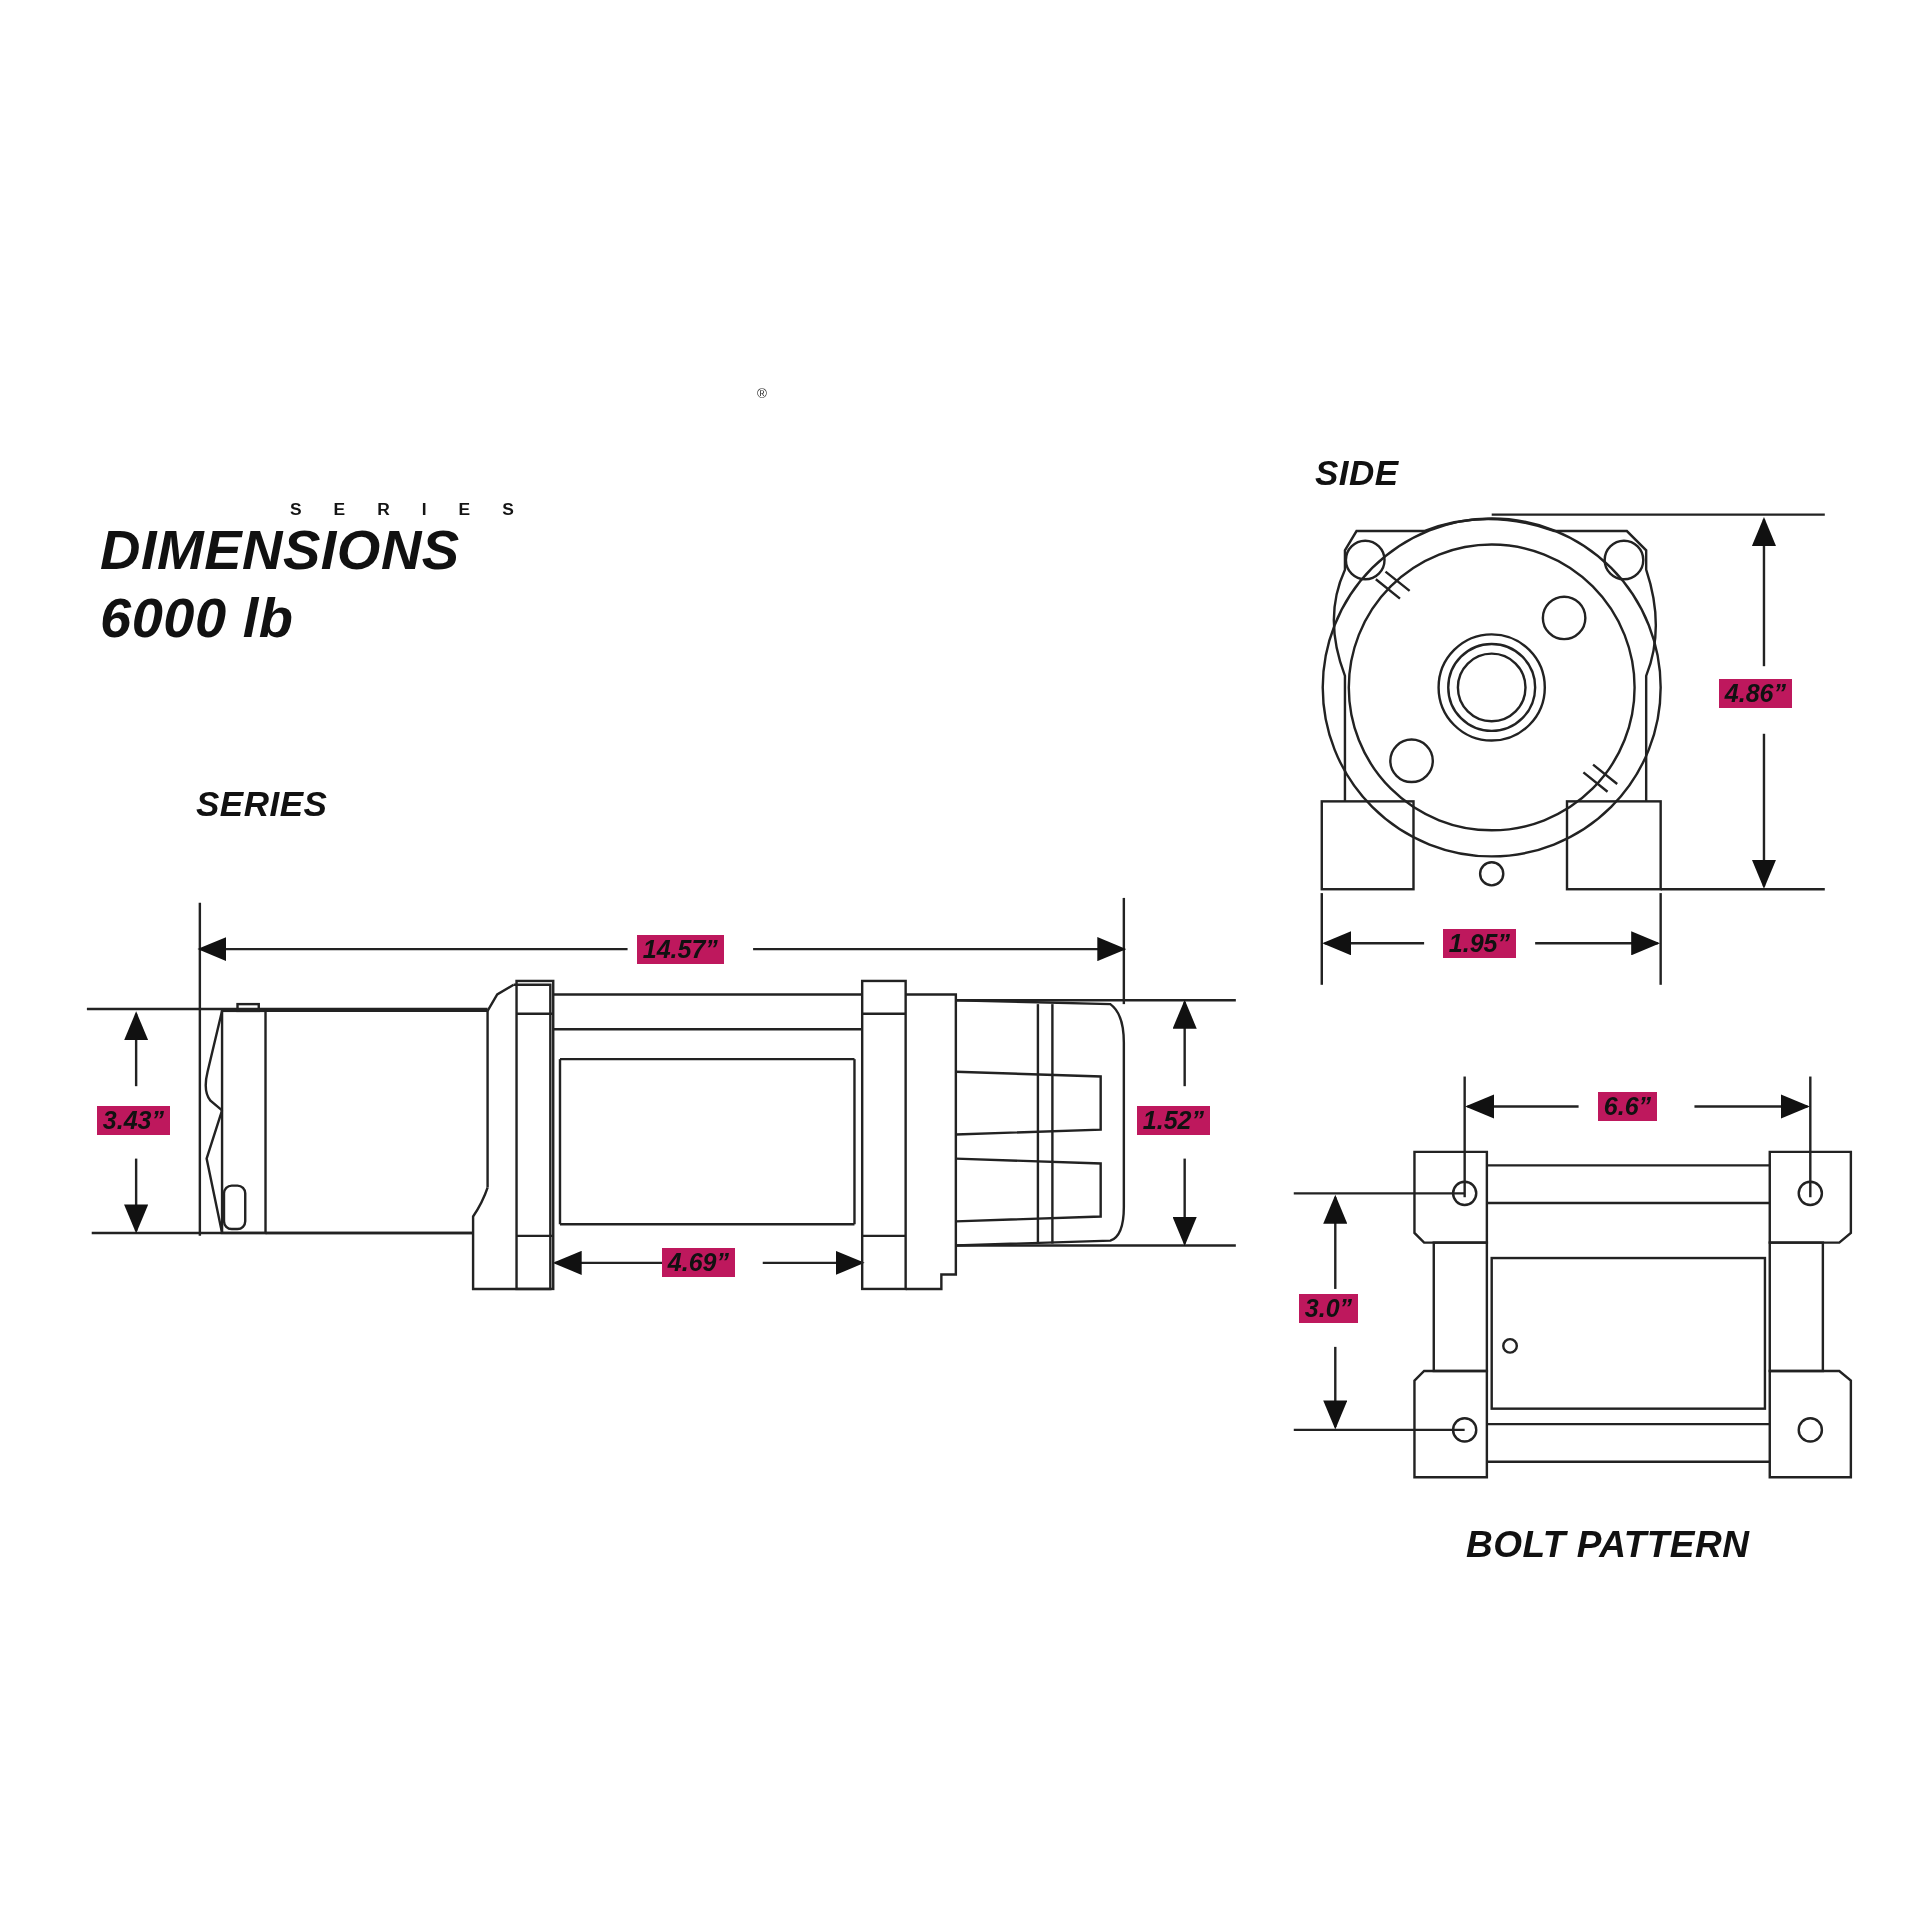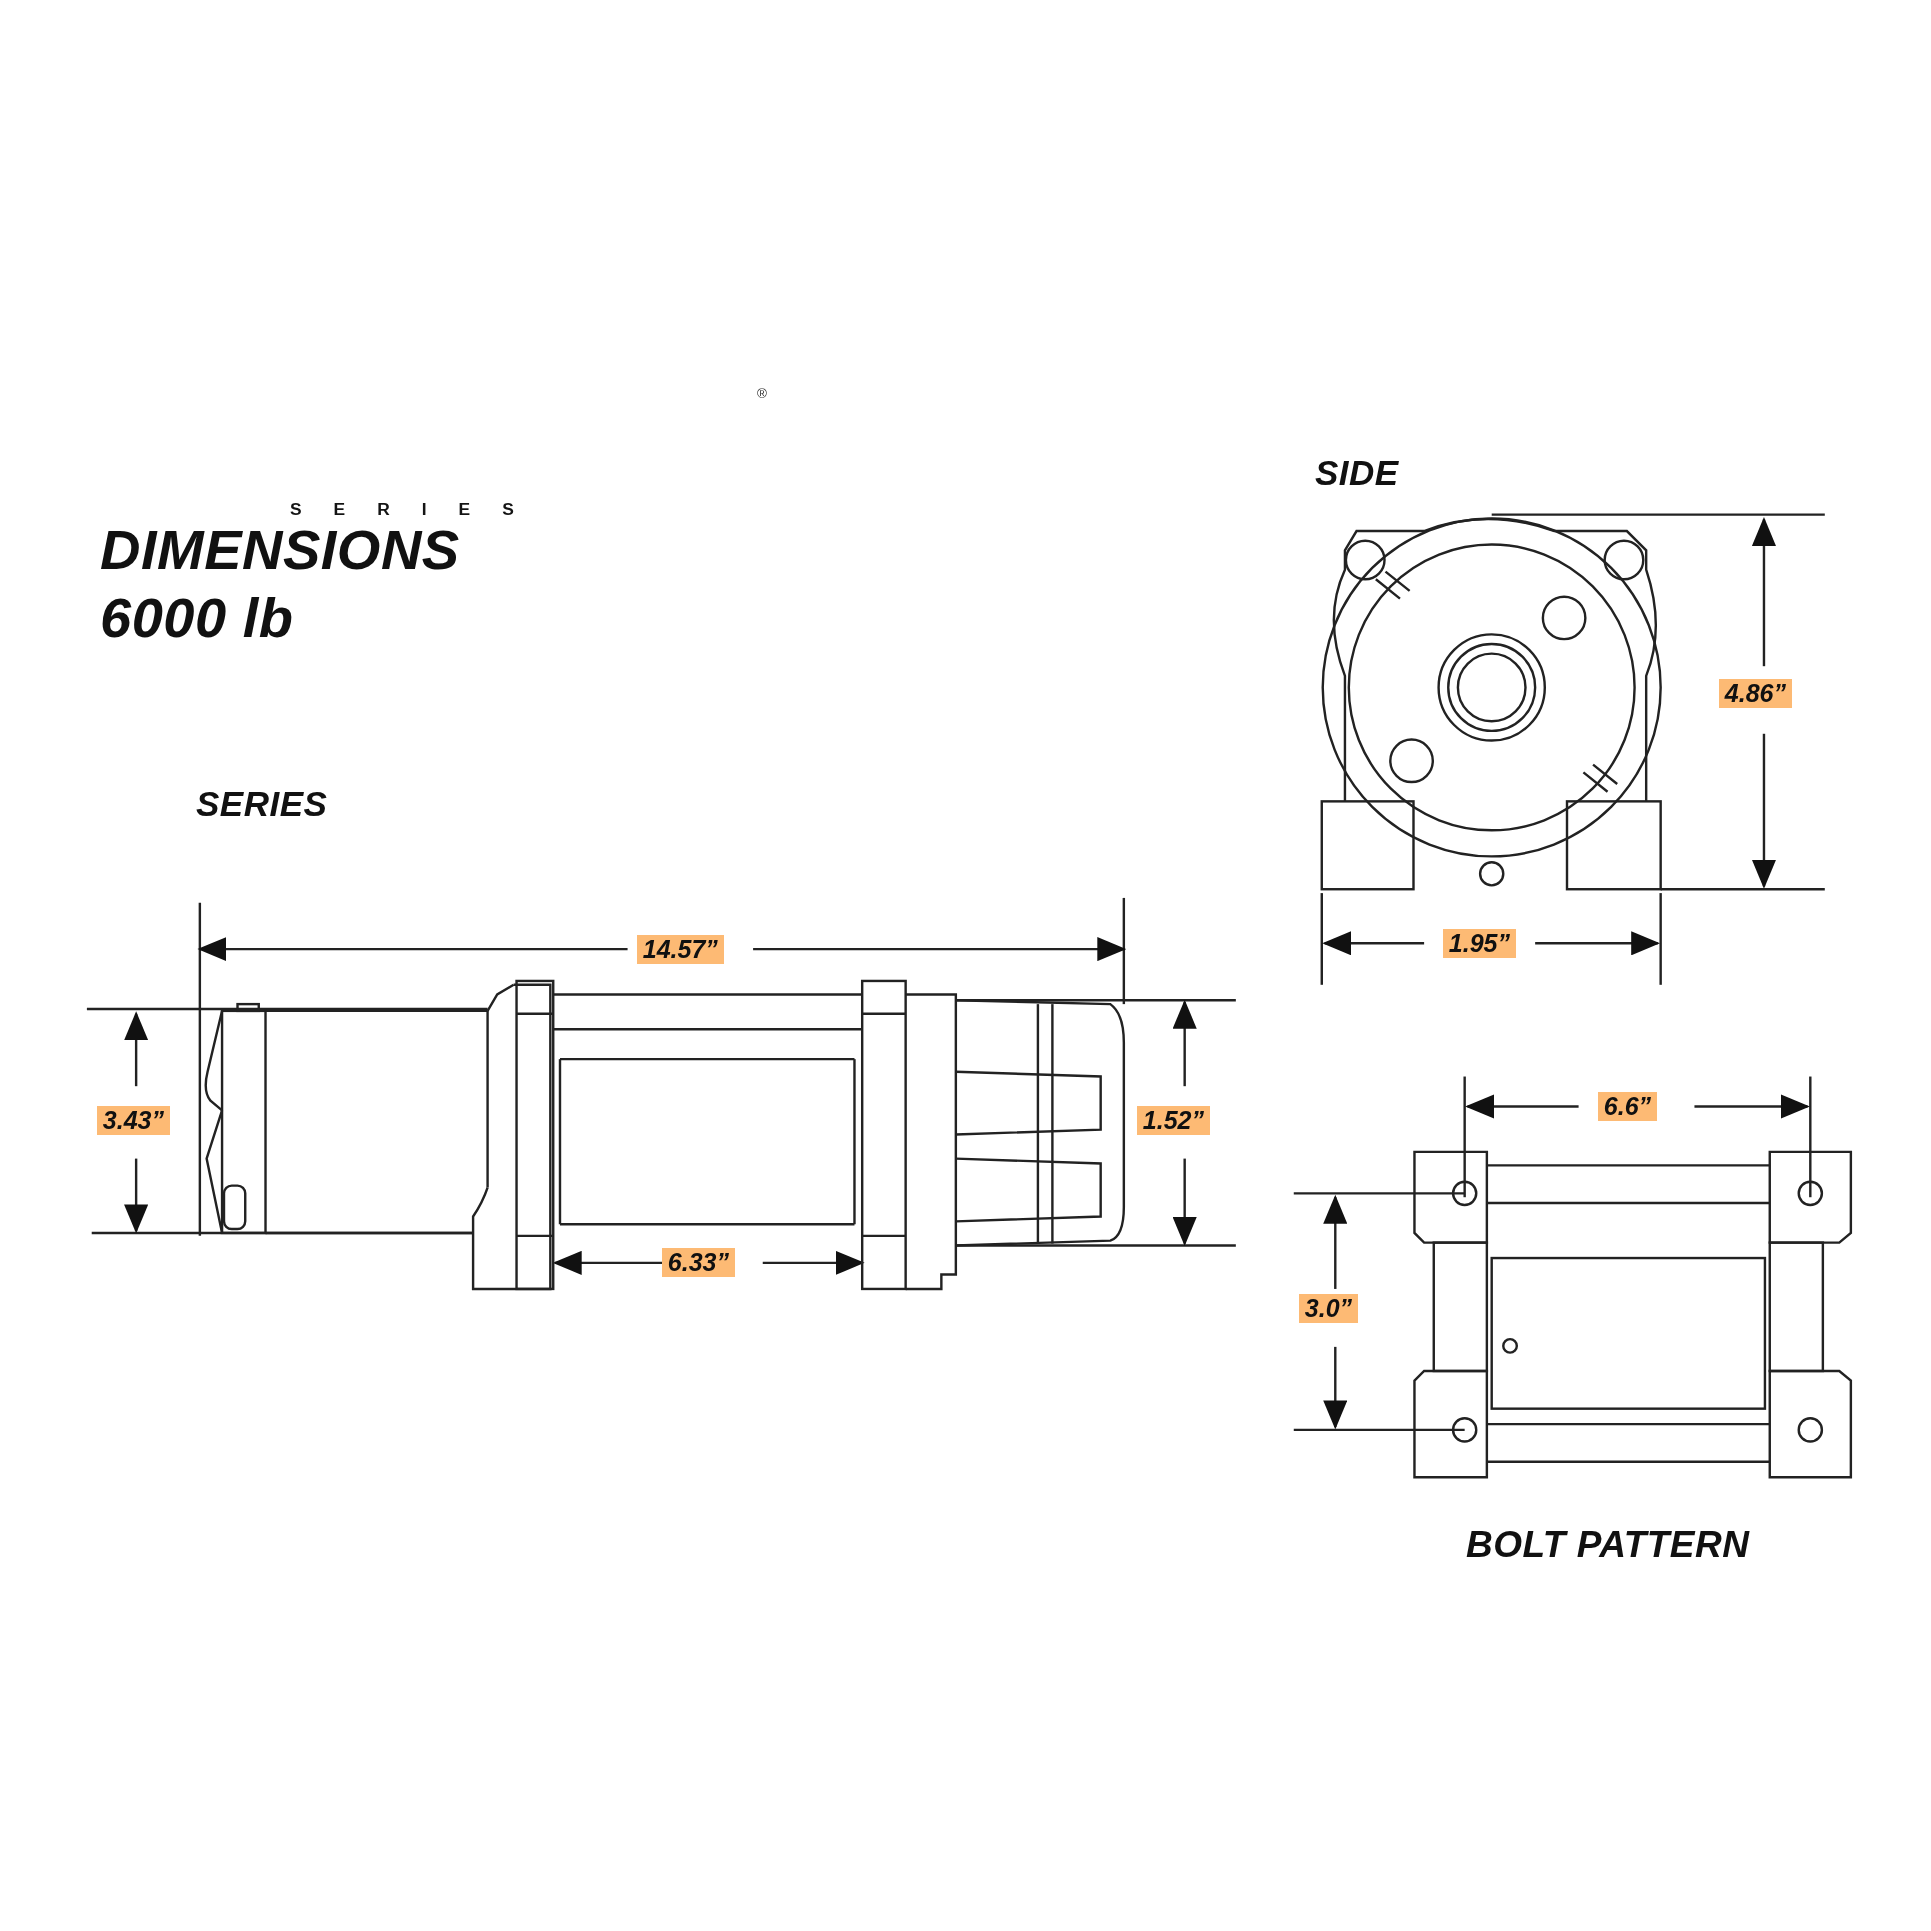--- a/index.html
+++ b/index.html
@@ -1,18 +1,18 @@
 <!DOCTYPE html>
 <html><head>
 <meta charset="utf-8">
 <style>
   html,body{margin:0;padding:0;background:#fff;}
   #stage{position:relative;width:1931px;height:1931px;background:#fff;overflow:hidden;font-family:"Liberation Sans","DejaVu Sans",sans-serif;}
   .lbl{position:absolute;font-weight:900;font-style:italic;color:#111;white-space:nowrap;letter-spacing:0.5px;}
-  .dim{position:absolute;font-weight:900;font-style:italic;color:#111;font-size:25px;white-space:nowrap;background:#fdba74;padding:0 5.8px;}
+  .dim{position:absolute;font-weight:900;font-style:italic;color:#111;font-size:25px;white-space:nowrap;background:#be185d;padding:0 5.8px;}
   .logo-black{position:absolute;left:104px;top:378px;font-size:89px;font-weight:900;color:#141414;letter-spacing:1.9px;font-family:"DejaVu Sans","Liberation Sans",sans-serif;}
   .logo-ops{position:absolute;left:529px;top:378px;font-size:89px;font-weight:900;color:#e02a2a;letter-spacing:1.9px;font-family:"DejaVu Sans","Liberation Sans",sans-serif;}
   .logo-reg{position:absolute;left:757px;top:386px;font-size:13.5px;color:#333;}
   .logo-series{position:absolute;left:290px;top:458px;font-size:17.4px;font-weight:900;letter-spacing:32px;color:#141414;margin-top:41px;}
   svg{position:absolute;left:0;top:0;}
 </style>
 </head>
 <body>
 
 <div id="stage">
@@ -136,19 +136,19 @@
         <rect x="1833" y="1287" width="55" height="133"></rect>
         <rect x="1545" y="1303" width="283" height="156"></rect>
         <circle cx="1564" cy="1394" r="7"></circle>
       </g>
     </g>
   </svg>
 
   <div class="dim" style="left:637px;top:935px;">14.57”</div>
   <div class="dim" style="left:97px;top:1106px;">3.43”</div>
   <div class="dim" style="left:1137px;top:1106px;">1.52”</div>
-  <div class="dim" style="left:662px;top:1248px;">6.33”</div>
+  <div class="dim" style="left:662px;top:1248px;">4.69”</div>
   <div class="dim" style="left:1719px;top:679px;">4.86”</div>
   <div class="dim" style="left:1443px;top:929px;">1.95”</div>
   <div class="dim" style="left:1598px;top:1092px;">6.6”</div>
   <div class="dim" style="left:1299px;top:1294px;">3.0”</div>
 </div>
 
 
 </body></html>

